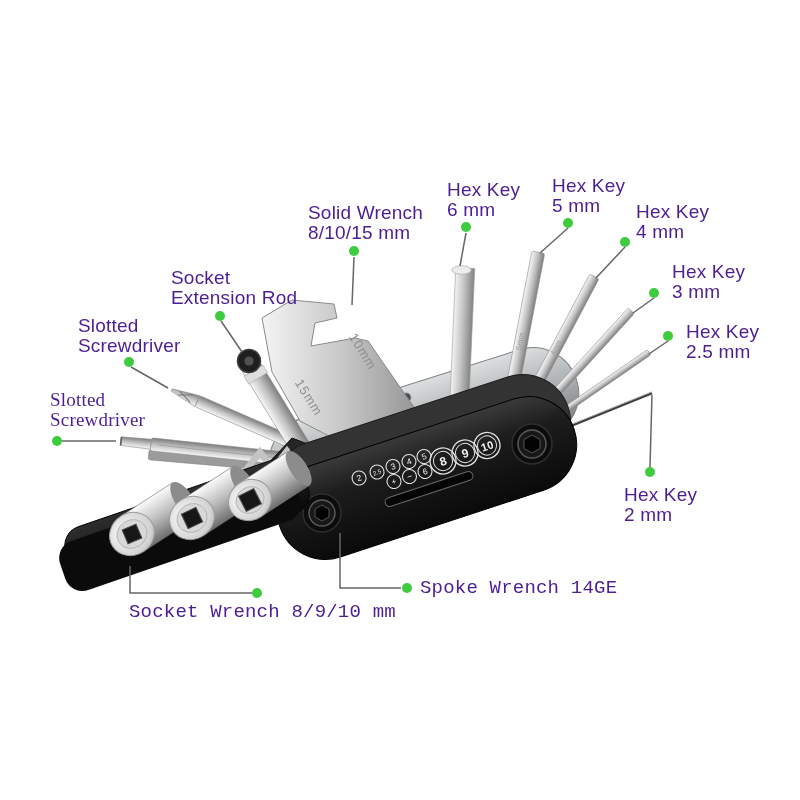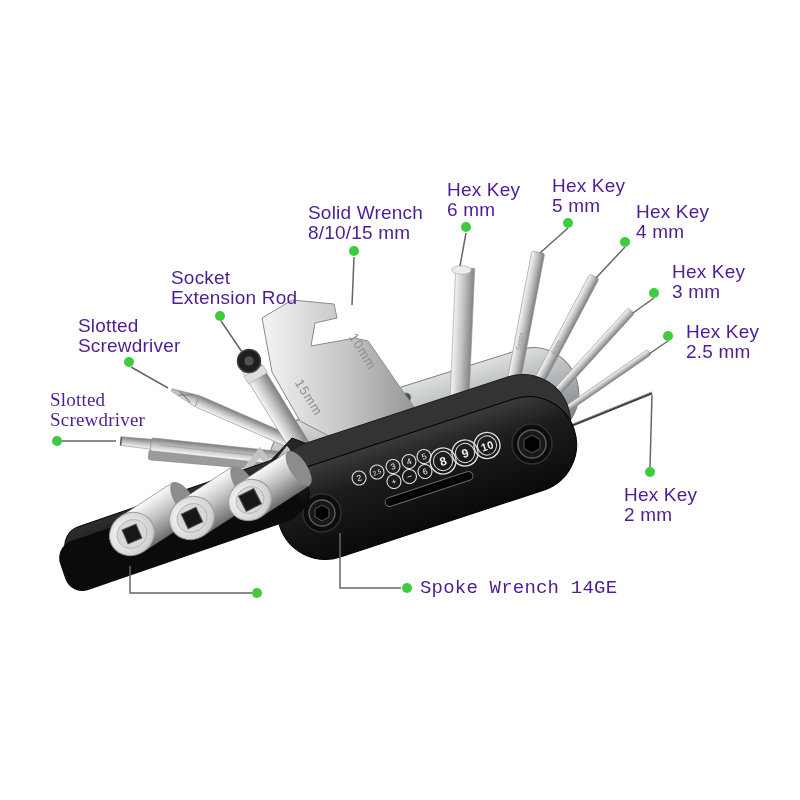--- a/index.html
+++ b/index.html
@@ -269,15 +269,16 @@
 <div class="label" style="left:624px;top:485px;">Hex Key
 2 mm</div>
 <div class="label" style="left:308px;top:203px;">Solid Wrench
 8/10/15 mm</div>
 <div class="label" style="left:171px;top:268px;">Socket
 Extension Rod</div>
 <div class="label" style="left:78px;top:316px;">Slotted
 Screwdriver</div>
 <div class="label" style="left:50px;top:390px;font-family:Liberation Serif, serif;">Slotted
 Screwdriver</div>
+<div class="label single" style="left:129px;top:604px;">Socket Wrench 8/9/10 mm</div>
 <div class="label single" style="left:420px;top:580px;">Spoke Wrench 14GE</div>
 
 </div>
 
 </body></html>

